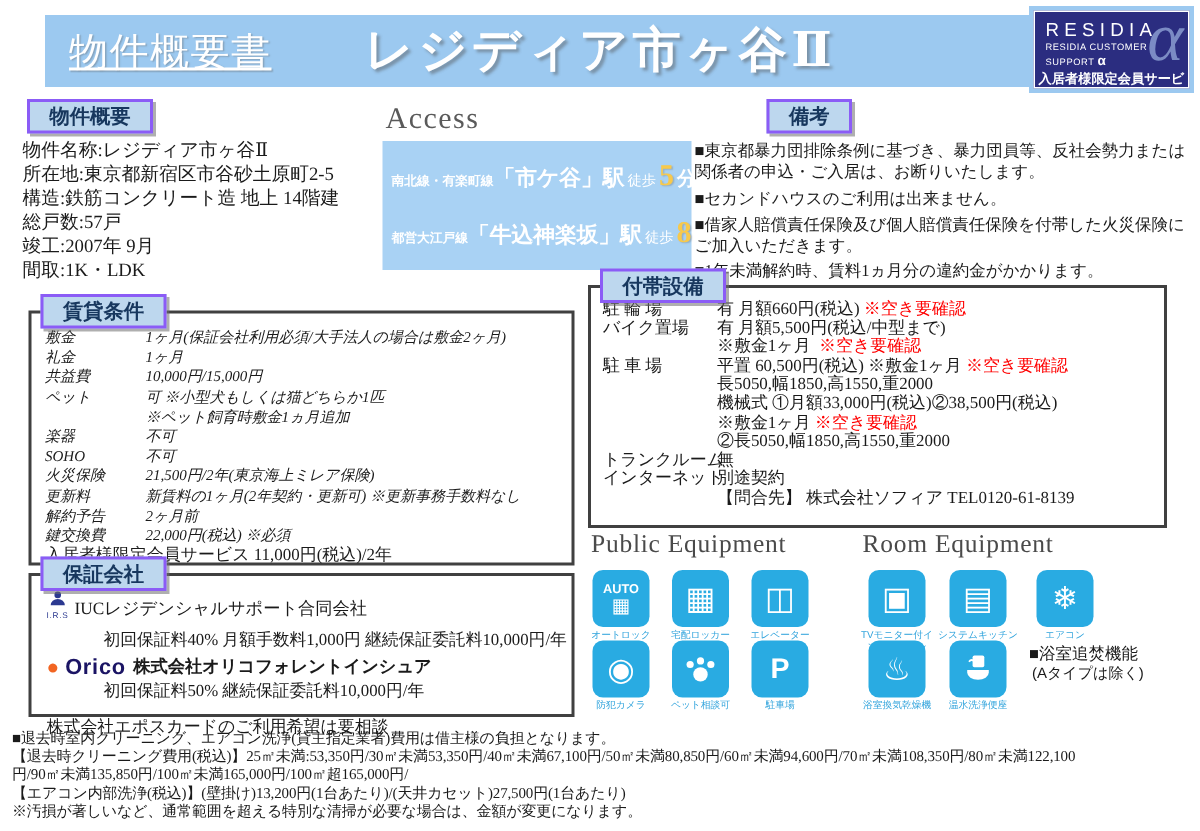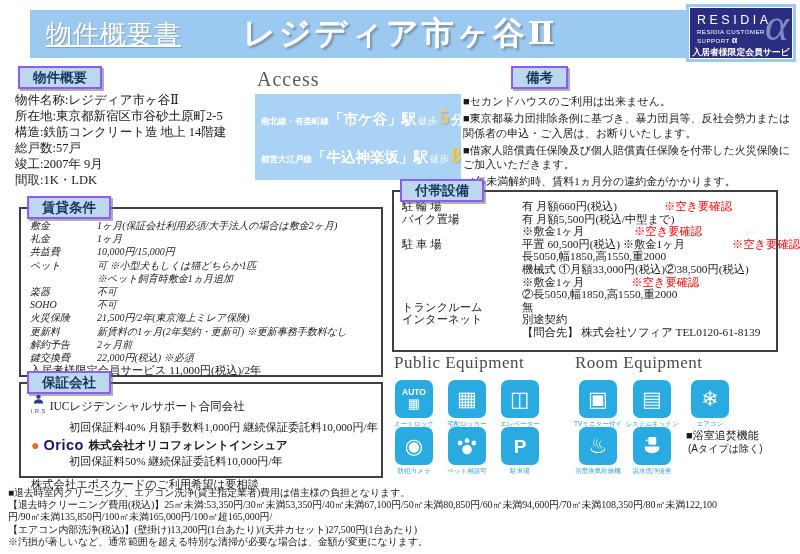--- a/index.html
+++ b/index.html
@@ -72,21 +72,21 @@
   .gterms { font-size:11.2px; line-height:16px; padding-left:38px; white-space:nowrap; }
   .irs-badge { display:inline-flex; flex-direction:column; align-items:center; margin-right:4px; }
   .irs-text { font-size:5.5px; color:#2B3990; font-family:"Liberation Sans",sans-serif; letter-spacing:.5px; }
   .orico-dot { color:#F26522; font-size:14px; margin:0 4px 0 0; }
   .orico-word { font-family:"Liberation Sans",sans-serif; font-weight:bold; font-size:14.5px;
                 color:#1B1464; margin-right:5px; letter-spacing:.5px; }
   .gcorp { font-family:"Liberation Sans",sans-serif; font-weight:bold; font-size:11.5px; }
   .gnote { font-size:11.3px; margin-top:8px; white-space:nowrap; }
 
   .fac-panel { left:392px; top:190px; width:386px; height:162px; padding-top:8px; }
-  .frow { display:flex; font-size:11.3px; line-height:12.6px;gap:44px; }
+  .frow { display:flex; font-size:11.3px; line-height:12.6px; }
   .flabel { flex:none; width:84px; padding-left:8px; white-space:nowrap; }
   .ftext { white-space:pre; }
   .fred { color:#FF0000; white-space:nowrap; }
 
   
   .equip-heading { font-size:17px; color:#4a4a4a; letter-spacing:.5px; }
   .tile-wrap { position:absolute; width:52px; display:flex; flex-direction:column; align-items:center; }
   .tile { width:38px; height:38px; background:#29ABE2; border-radius:7px; color:#fff;
           display:flex; flex-direction:column; align-items:center; justify-content:center; }
   .tile .g { font-size:21px; line-height:1; }
@@ -137,22 +137,22 @@
   <div class="station-row" style="top:12px;">
     <span class="line-name">南北線・有楽町線</span><span class="station-name">「市ケ谷」駅</span><span class="walk">徒歩</span><span class="minutes">5</span><span class="unit">分</span>
   </div>
   <div class="station-row" style="top:50px;">
     <span class="line-name">都営大江戸線</span><span class="station-name">「牛込神楽坂」駅</span><span class="walk">徒歩</span><span class="minutes">8</span><span class="unit">分</span>
   </div>
 </div>
 
 <div class="badge" style="left:484px; top:66px;margin-left:27px;">備考</div>
 <div class="abs remarks-list">
+  <p>■東京都暴力団排除条例に基づき、暴力団員等、反社会勢力または関係者の申込・ご入居は、お断りいたします。</p>
   <p>■セカンドハウスのご利用は出来ません。</p>
-  <p>■東京都暴力団排除条例に基づき、暴力団員等、反社会勢力または関係者の申込・ご入居は、お断りいたします。</p>
   <p>■借家人賠償責任保険及び個人賠償責任保険を付帯した火災保険にご加入いただきます。</p>
   <p>■1年未満解約時、賃料1ヵ月分の違約金がかかります。</p>
 </div>
 
 <div class="badge" style="left:27px; top:196px;">賃貸条件</div>
 <div class="panel rental-panel">
   <div class="rrow">
       <span class="rlabel">敷金</span>
       <span class="rvalue">1ヶ月(保証会社利用必須/大手法人の場合は敷金2ヶ月)</span>
     </div>

